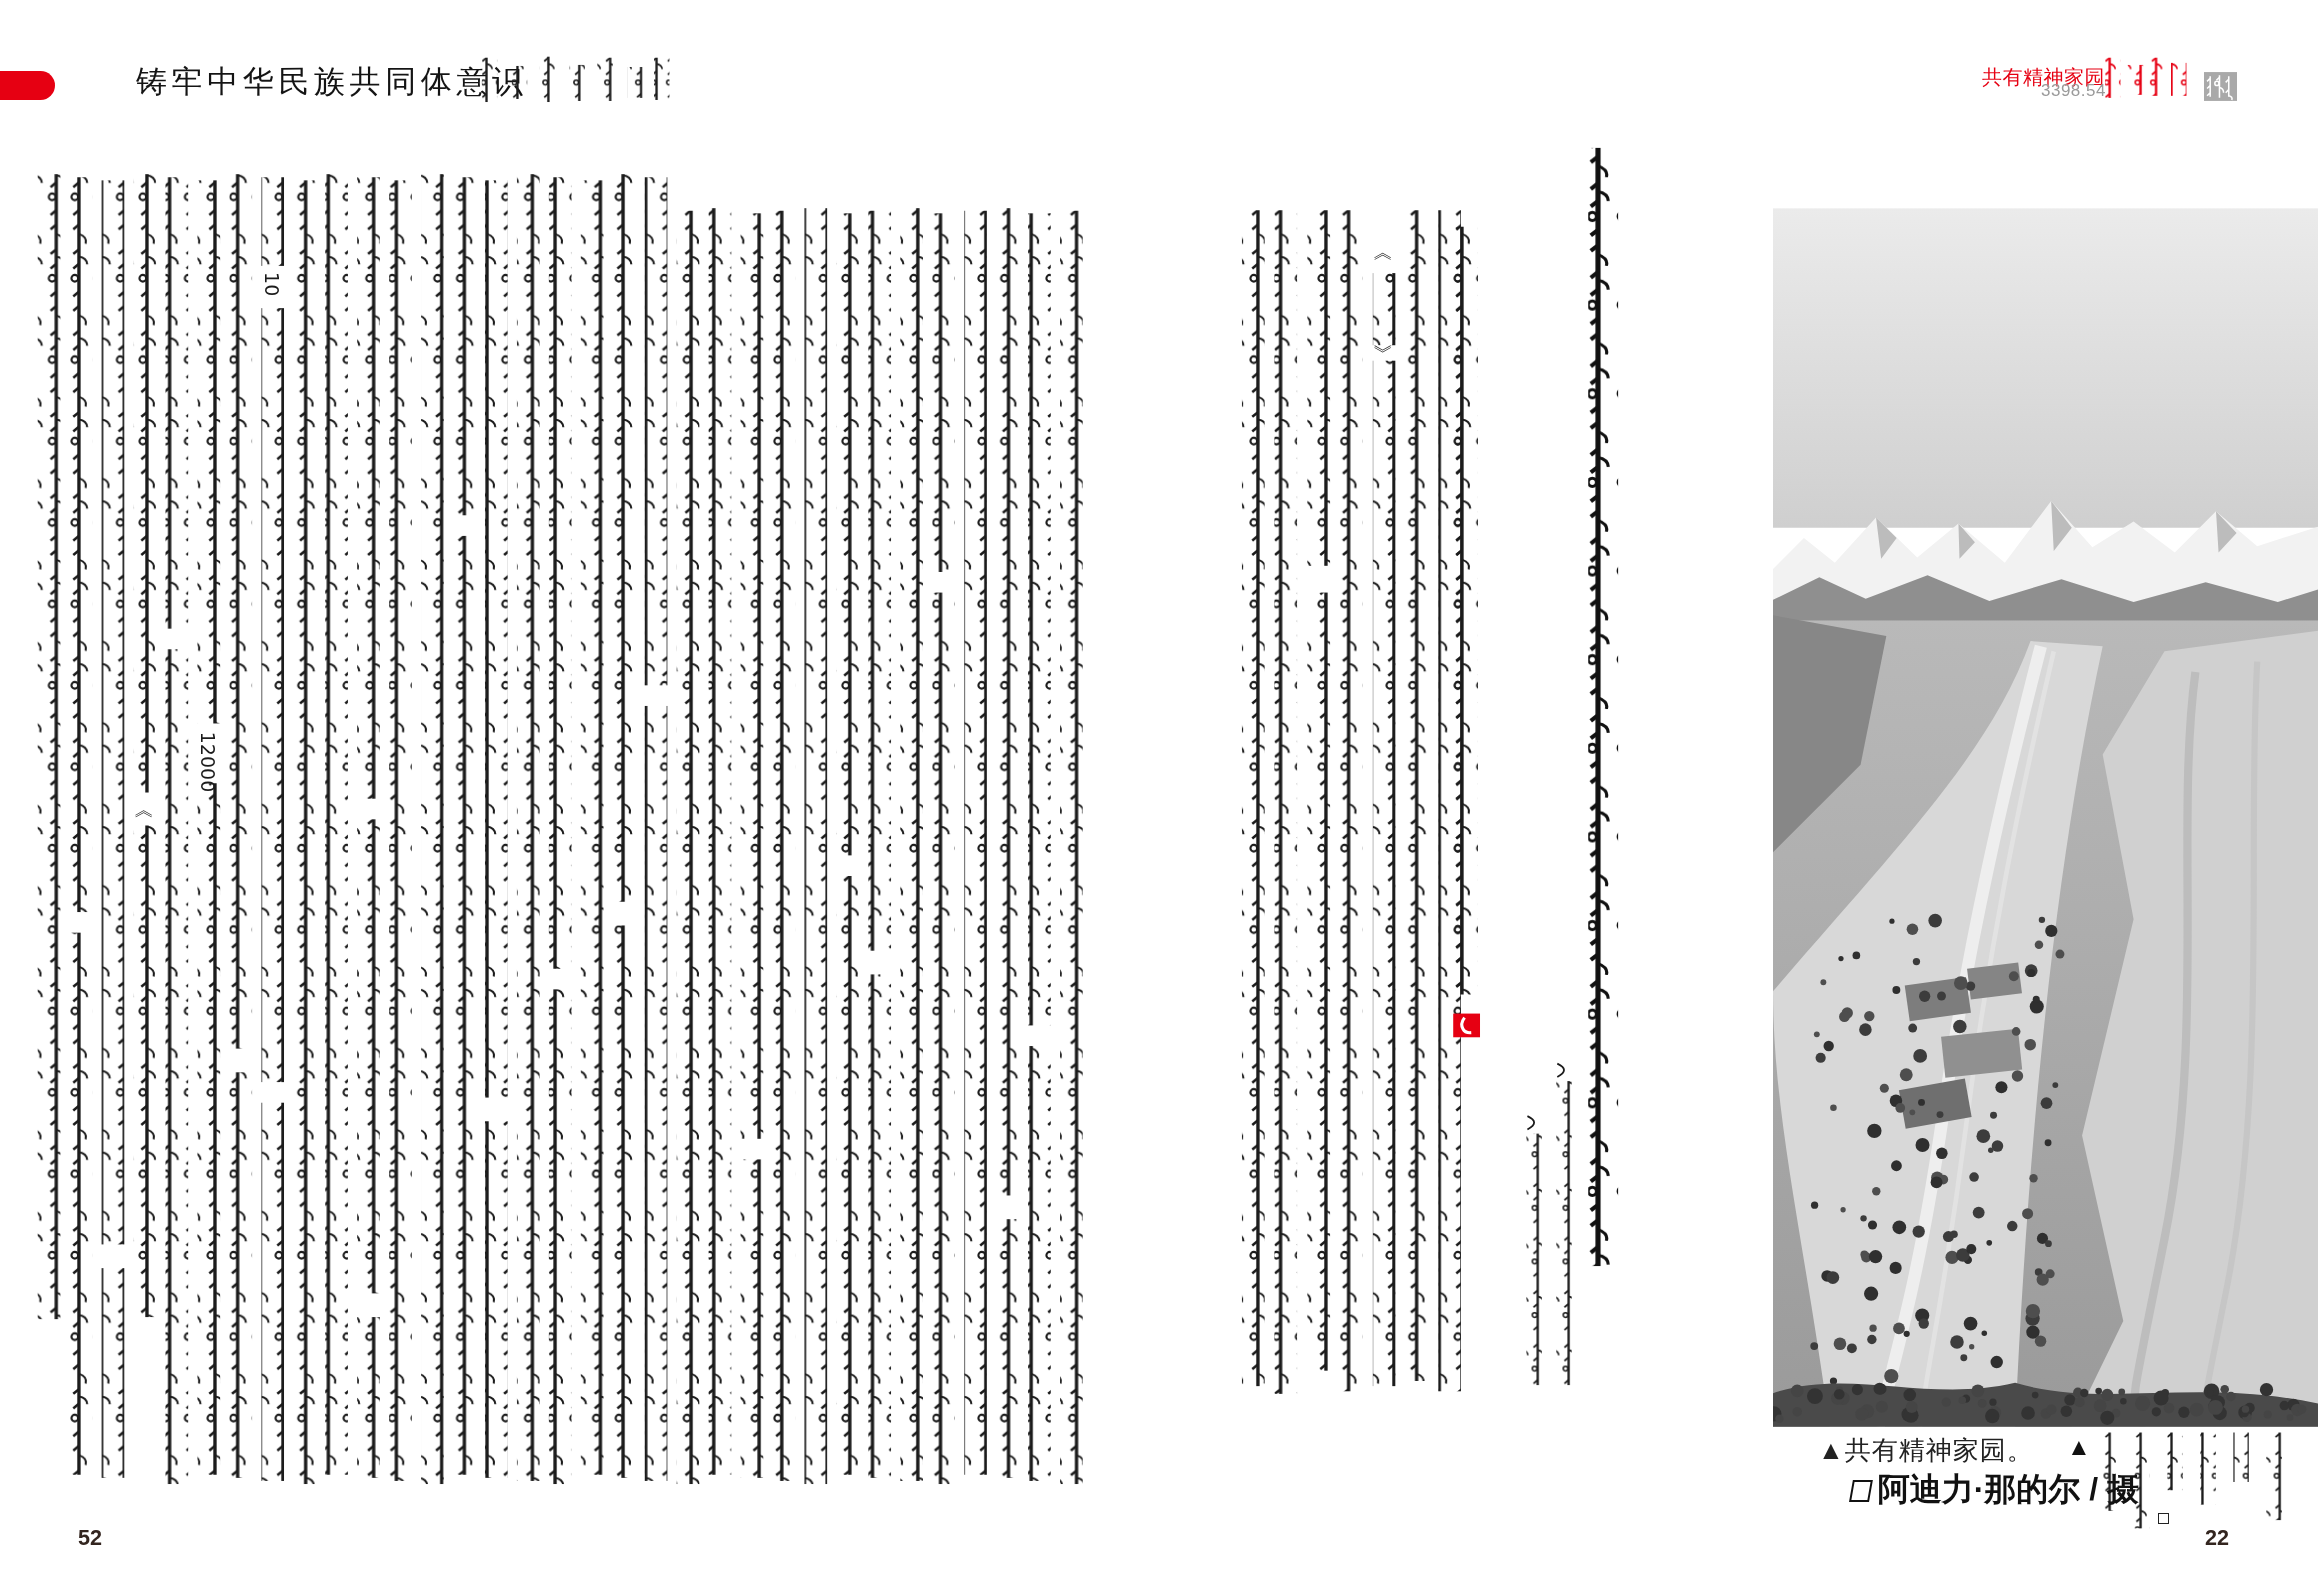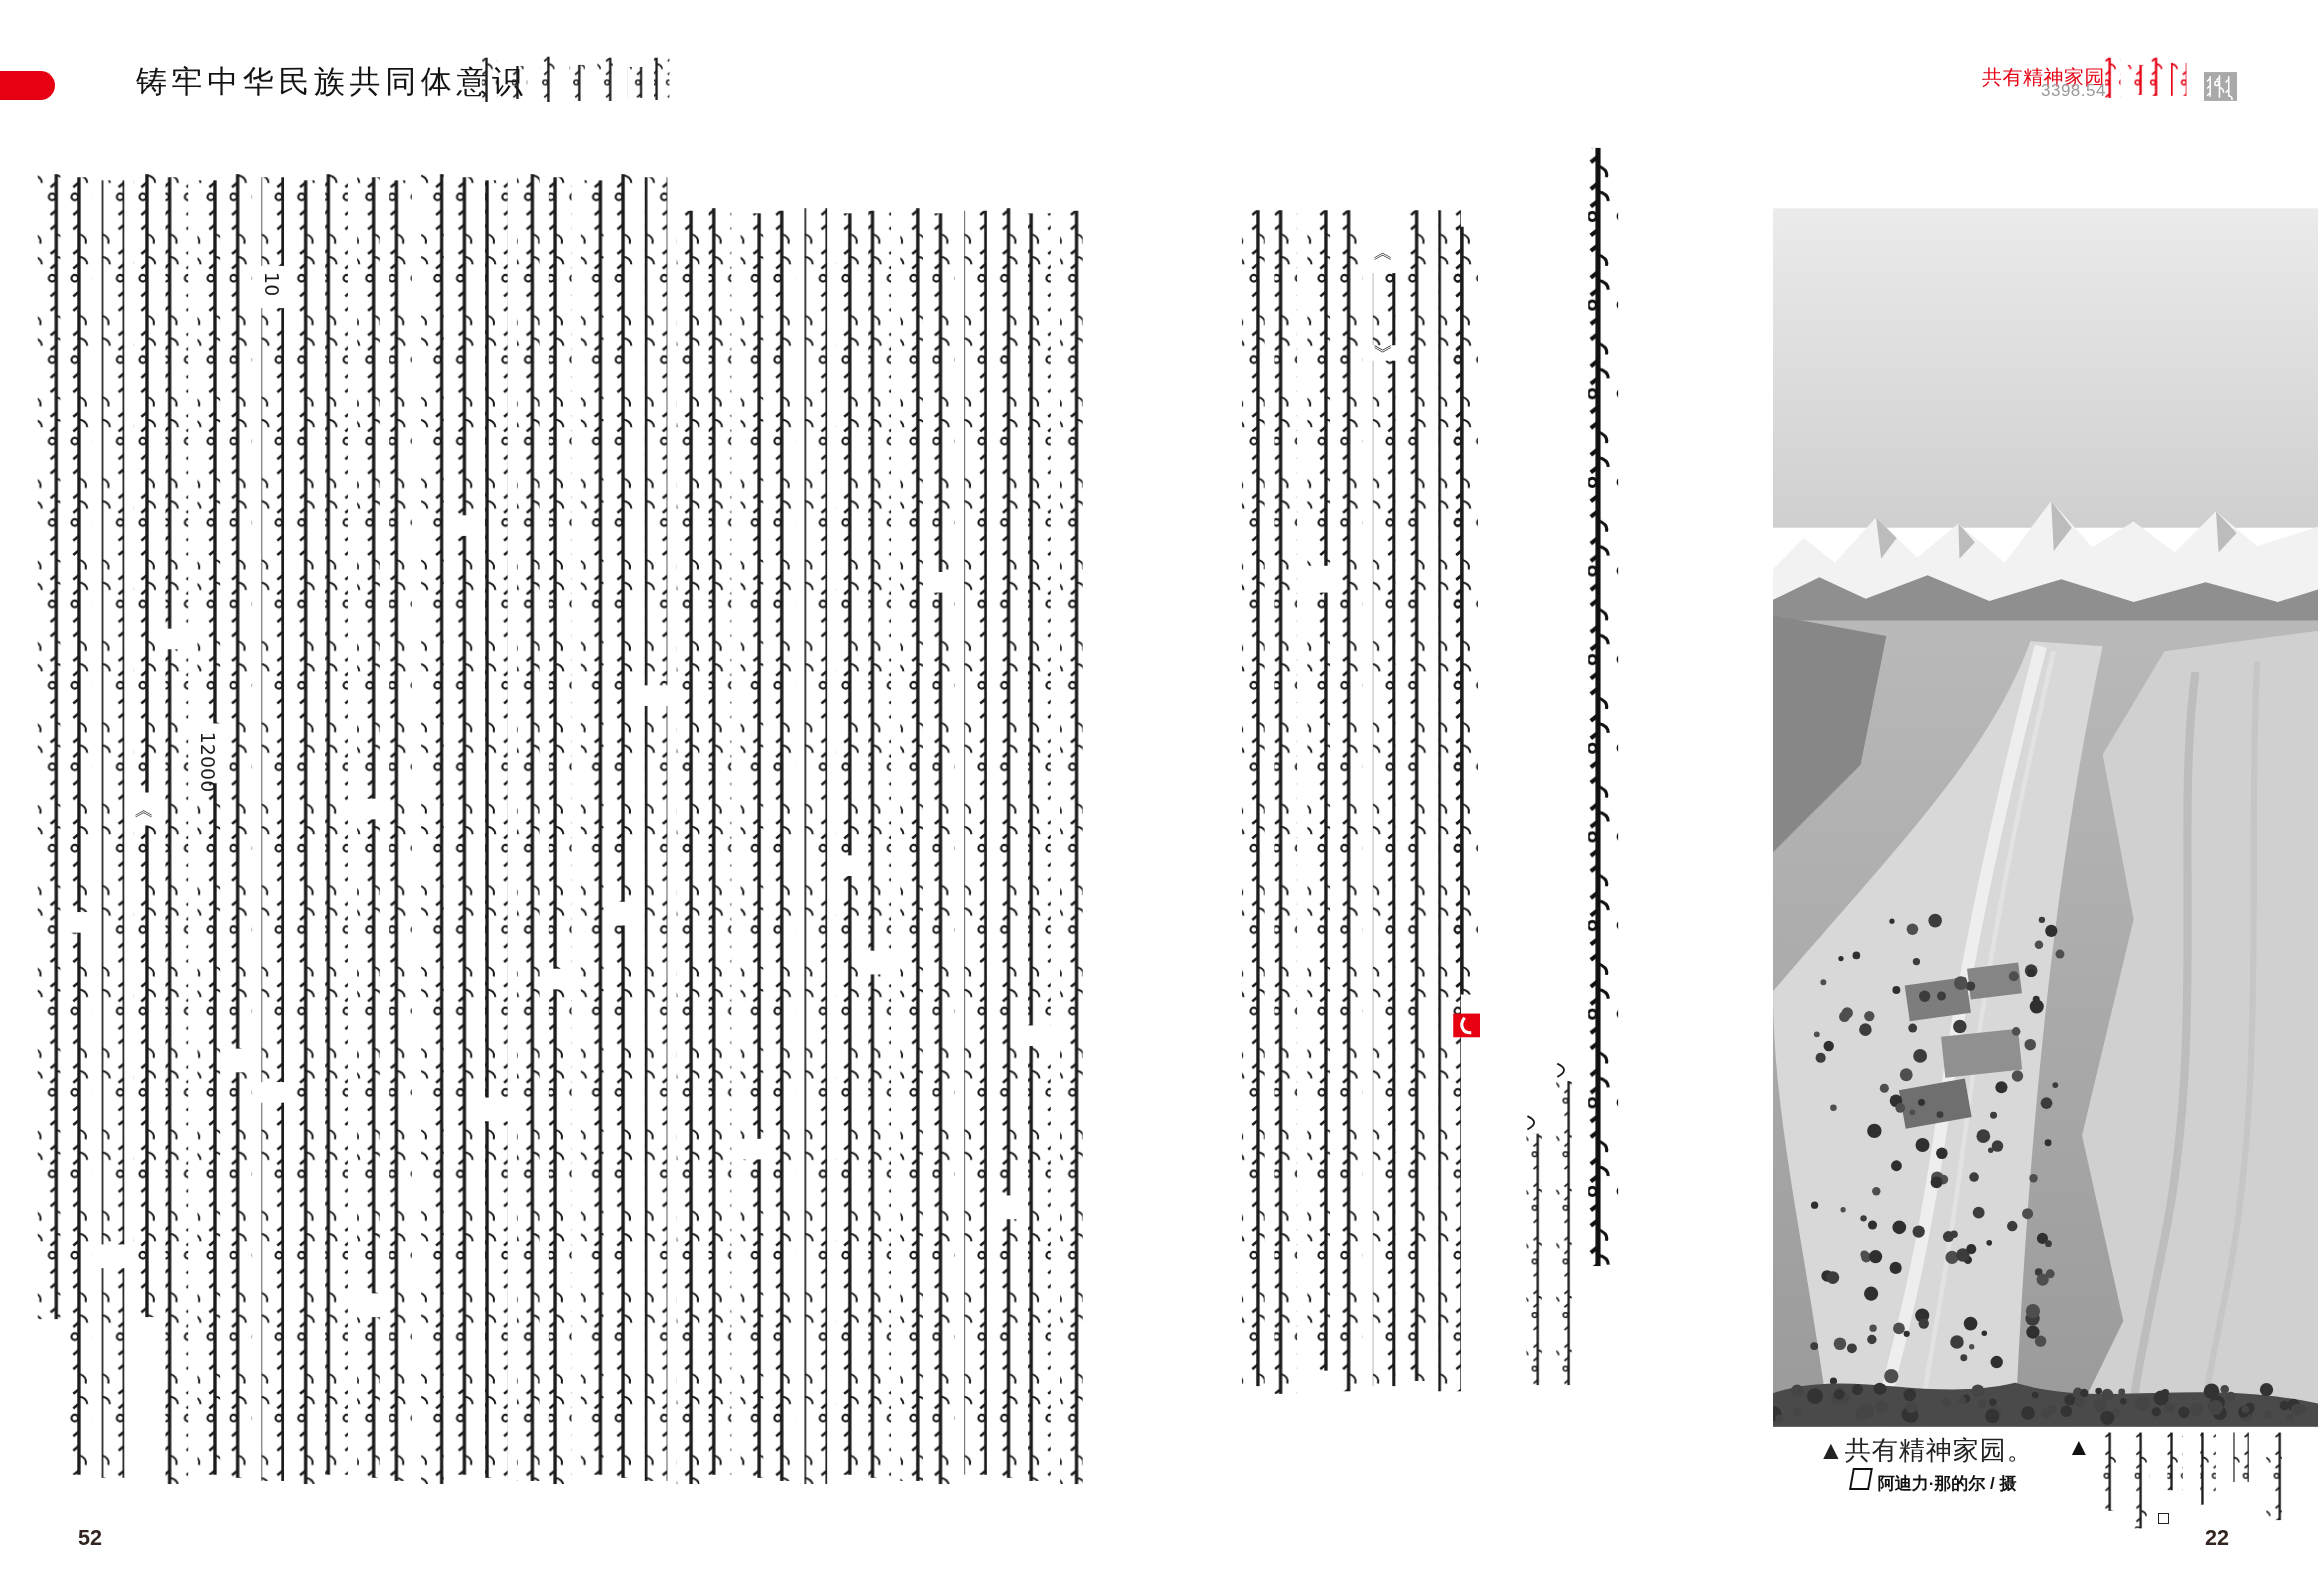--- a/index.html
+++ b/index.html
@@ -11,21 +11,21 @@
   #title-cn{left:101px;top:61px;font-family:"Liberation Serif","DejaVu Serif",serif;
             font-size:31px;letter-spacing:4.6px;color:#141414;white-space:nowrap;margin-left:35px;}
   
   #title-right{left:1982px;top:64px;font-size:20px;font-weight:normal;letter-spacing:0.5px;white-space:nowrap;}
   #issue{left:2041px;top:81px;font-size:17px;color:#9a9a9a;letter-spacing:0.5px;}
   #logo{left:2204px;top:72px;width:82px;height:29px;display:flex;align-items:center;}
   #logo-cn{margin-left:auto;margin-right:3.1px;width:29px;font-size:13px;line-height:13.4px;
            color:#ffffff;letter-spacing:1px;font-family:"Liberation Serif","DejaVu Serif",serif;}
   
   .cap1{left:1818px;top:1433px;font-size:26px;color:#222;letter-spacing:1px;white-space:nowrap;}
-  .cap2{left:1851px;top:1468px;font-size:17px;font-weight:bold;color:#111;white-space:nowrap;text-align:center;}
+  .cap2{left:1851px;top:1468px;font-size:32px;font-weight:bold;color:#111;white-space:nowrap;text-align:center;}
   .boxglyph{display:inline-block;width:15.5px;height:17.5px;border:2.1px solid #111;
             transform:skewX(-10deg);margin-right:7.2px;vertical-align:-1px;}
   .pn{font-size:21.6px;font-weight:bold;color:#33251f;margin-top:20px;}
   #pn-left{left:78px;top:1505px;}
   #pn-right{left:2205px;top:1505px;}
   #mn-cap-tri{left:2067px;top:1433px;font-size:24px;color:#111;}
   .mn-box{left:2158px;top:1513px;width:9.3px;height:9.3px;border:1.5px solid #222;}
   svg text{font-family:"DejaVu Sans","Liberation Sans",sans-serif;}
 </style>
 </head>

